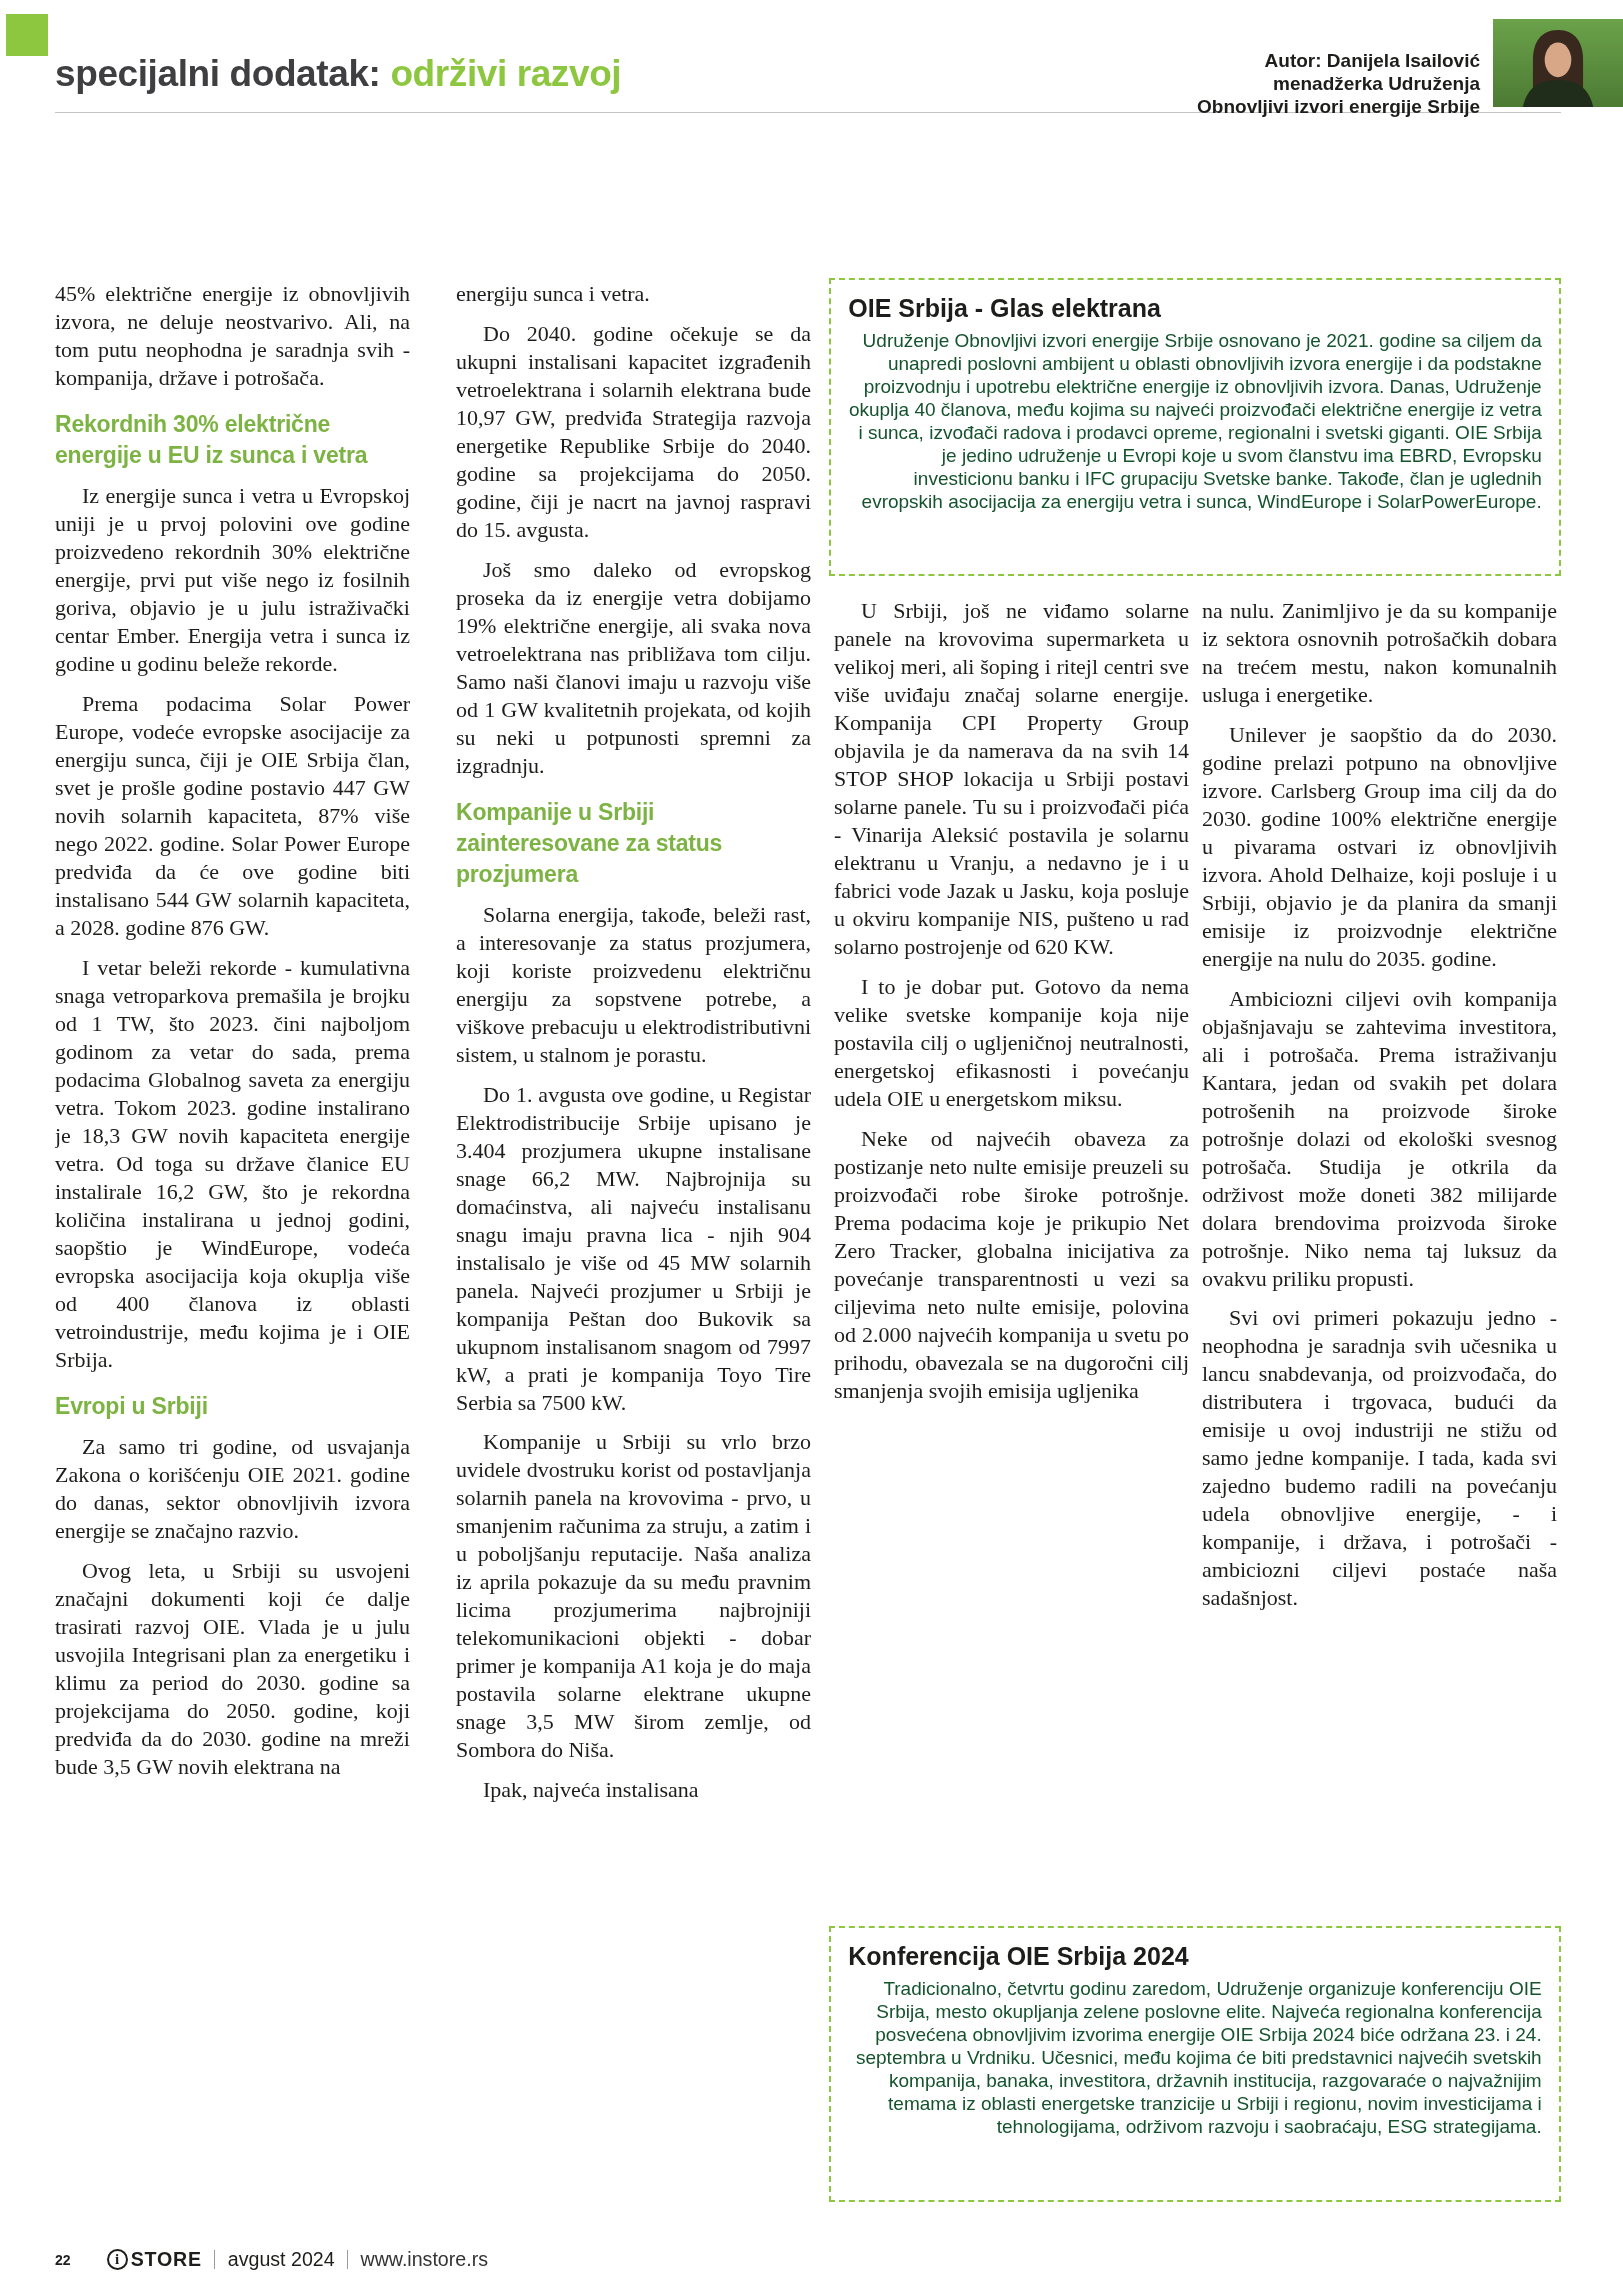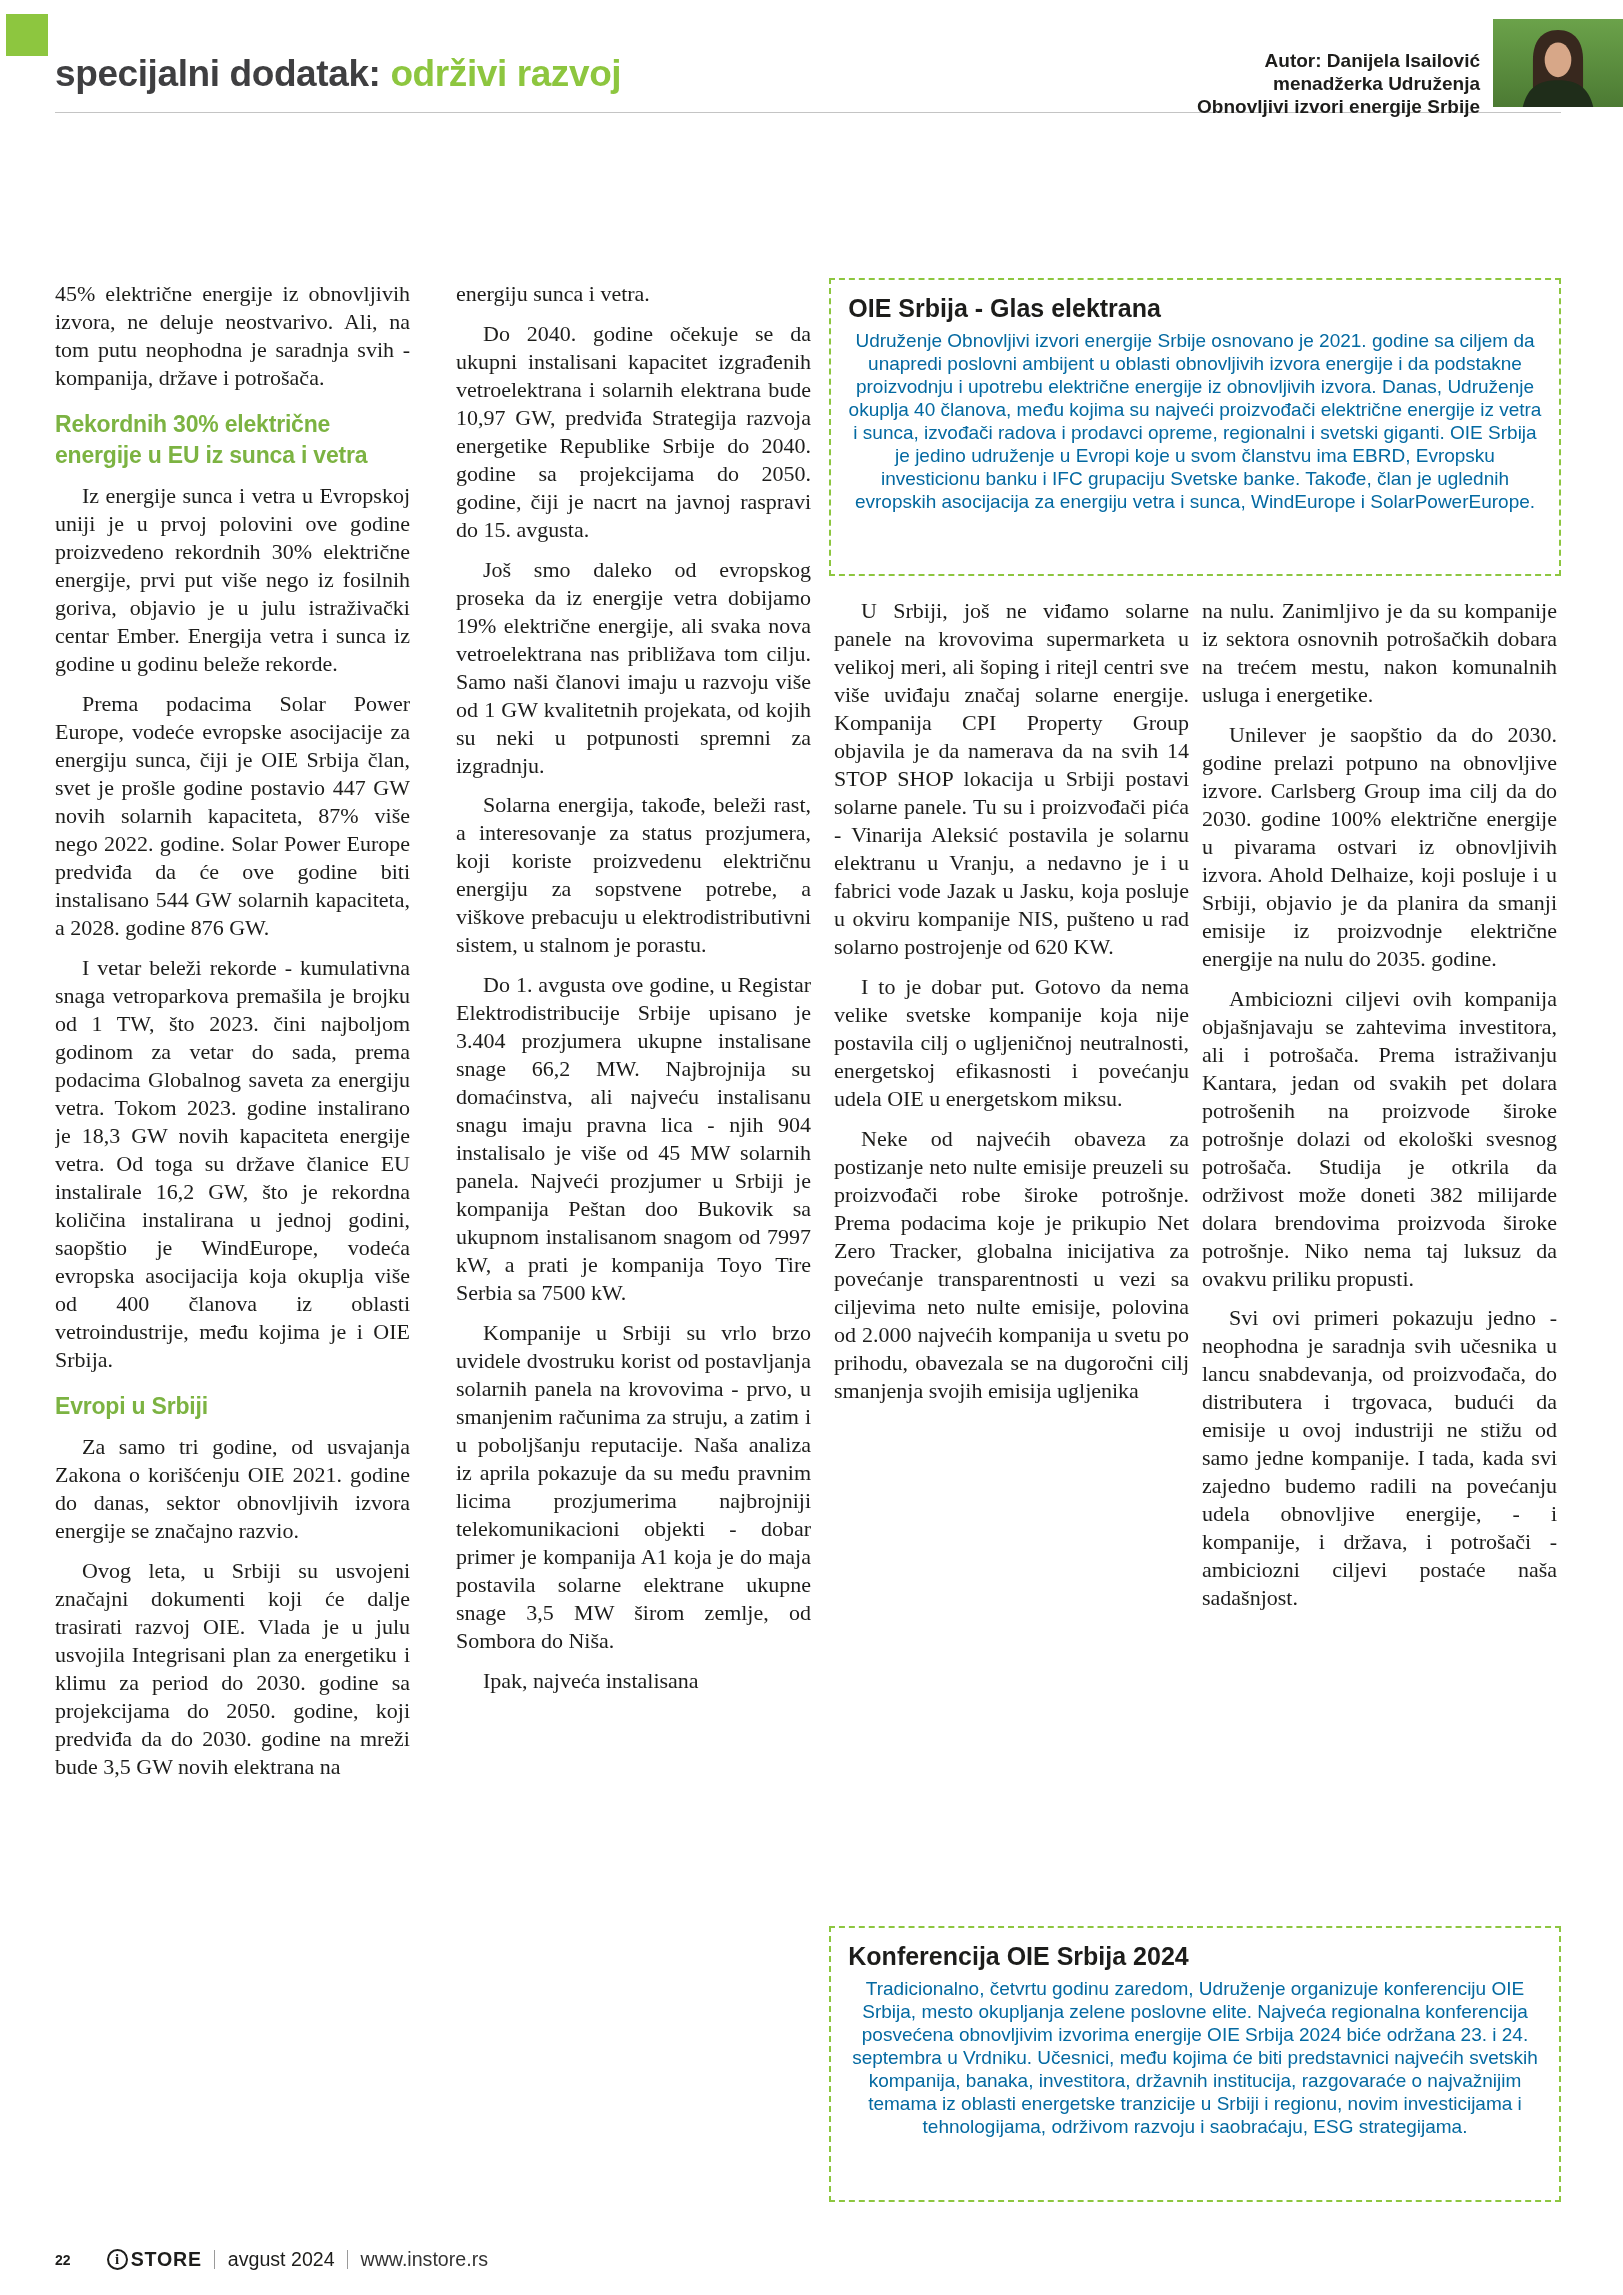--- a/index.html
+++ b/index.html
@@ -37,21 +37,21 @@
   .col h3{font-family:"Liberation Sans",sans-serif;font-weight:bold;color:var(--heading);
           font-size:23px;line-height:31px;margin:17.3px 0 11px 0;text-align:left;letter-spacing:-0.2px;}
   .col > :first-child{margin-top:0;}
 
   
   .green-box{position:absolute;left:829px;width:732px;border:2.4px dashed var(--accent);
              padding:12.6px 17.3px 11px 17.3px;font-family:"Liberation Sans",sans-serif;background:#fff;}
   .top-box{top:278px;height:298px;}
   .bottom-box{top:1926px;height:276px;}
   .box-title{font-size:25px;font-weight:bold;color:var(--text);margin:1.6px 0 6.3px 0;}
-  .box-text{font-size:19px;line-height:23px;color:#0369a1;text-align:center;}
+  .box-text{font-size:19px;line-height:23px;color:#14532d;text-align:right;}
 
   
   .footer{position:absolute;left:55px;top:2248px;width:1506px;display:flex;align-items:center;
           font-family:"Liberation Sans",sans-serif;font-size:19.6px;color:var(--text);}
   .page-num{font-weight:bold;font-size:14px;margin-right:36px;}
   .brand{display:inline-flex;align-items:center;font-weight:bold;}
   .logo-i{display:inline-flex;align-items:center;justify-content:center;width:21px;height:21px;
           border:2.4px solid var(--text);border-radius:50%;font-size:15px;font-weight:bold;
           margin-right:3.1px;font-family:"Liberation Serif",serif;}
   .brand-name{font-weight:bold;letter-spacing:0.8px;}
@@ -96,20 +96,21 @@
     <p>Prema podacima Solar Power Europe, vodeće evropske asocijacije za energiju sunca, čiji je OIE Srbija član, svet je prošle godine postavio 447 GW novih solarnih kapaciteta, 87% više nego 2022. godine. Solar Power Europe predviđa da će ove godine biti instalisano 544 GW solarnih kapaciteta, a 2028. godine 876 GW.</p>
     <p>I vetar beleži rekorde - kumulativna snaga vetroparkova premašila je brojku od 1 TW, što 2023. čini najboljom godinom za vetar do sada, prema podacima Globalnog saveta za energiju vetra. Tokom 2023. godine instalirano je 18,3 GW novih kapaciteta energije vetra. Od toga su države članice EU instalirale 16,2 GW, što je rekordna količina instalirana u jednoj godini, saopštio je WindEurope, vodeća evropska asocijacija koja okuplja više od 400 članova iz oblasti vetroindustrije, među kojima je i OIE Srbija.</p>
     <h3>Evropi u Srbiji</h3>
     <p>Za samo tri godine, od usvajanja Zakona o korišćenju OIE 2021. godine do danas, sektor obnovljivih izvora energije se značajno razvio.</p>
     <p>Ovog leta, u Srbiji su usvojeni značajni dokumenti koji će dalje trasirati razvoj OIE. Vlada je u julu usvojila Integrisani plan za energetiku i klimu za period do 2030. godine sa projekcijama do 2050. godine, koji predviđa da do 2030. godine na mreži bude 3,5 GW novih elektrana na</p>
   </div>
 <div class="col col2">
     <p class="no-indent">energiju sunca i vetra.</p>
     <p>Do 2040. godine očekuje se da ukupni instalisani kapacitet izgrađenih vetroelektrana i solarnih elektrana bude 10,97 GW, predviđa Strategija razvoja energetike Republike Srbije do 2040. godine sa projekcijama do 2050. godine, čiji je nacrt na javnoj raspravi do 15. avgusta.</p>
     <p>Još smo daleko od evropskog proseka da iz energije vetra dobijamo 19% električne energije, ali svaka nova vetroelektrana nas približava tom cilju. Samo naši članovi imaju u razvoju više od 1 GW kvalitetnih projekata, od kojih su neki u potpunosti spremni za izgradnju.</p>
+    <h3>Kompanije u Srbiji zainteresovane za status prozjumera</h3>
     <p>Solarna energija, takođe, beleži rast, a interesovanje za status prozjumera, koji koriste proizvedenu električnu energiju za sopstvene potrebe, a viškove prebacuju u elektrodistributivni sistem, u stalnom je porastu.</p>
     <p>Do 1. avgusta ove godine, u Registar Elektrodistribucije Srbije upisano je 3.404 prozjumera ukupne instalisane snage 66,2 MW. Najbrojnija su domaćinstva, ali najveću instalisanu snagu imaju pravna lica - njih 904 instalisalo je više od 45 MW solarnih panela. Najveći prozjumer u Srbiji je kompanija Peštan doo Bukovik sa ukupnom instalisanom snagom od 7997 kW, a prati je kompanija Toyo Tire Serbia sa 7500 kW.</p>
     <p>Kompanije u Srbiji su vrlo brzo uvidele dvostruku korist od postavljanja solarnih panela na krovovima - prvo, u smanjenim računima za struju, a zatim i u poboljšanju reputacije. Naša analiza iz aprila pokazuje da su među pravnim licima prozjumerima najbrojniji telekomunikacioni objekti - dobar primer je kompanija A1 koja je do maja postavila solarne elektrane ukupne snage 3,5 MW širom zemlje, od Sombora do Niša.</p>
     <p>Ipak, najveća instalisana</p>
   </div>
 
 <div class="green-box top-box">
   <div class="box-title">OIE Srbija - Glas elektrana</div>
   <div class="box-text">Udruženje Obnovljivi izvori energije Srbije osnovano je 2021. godine sa ciljem da unapredi poslovni ambijent u oblasti obnovljivih izvora energije i da podstakne proizvodnju i upotrebu električne energije iz obnovljivih izvora. Danas, Udruženje okuplja 40 članova, među kojima su najveći proizvođači električne energije iz vetra i sunca, izvođači radova i prodavci opreme, regionalni i svetski giganti. OIE Srbija je jedino udruženje u Evropi koje u svom članstvu ima EBRD, Evropsku investicionu banku i IFC grupaciju Svetske banke. Takođe, član je uglednih evropskih asocijacija za energiju vetra i sunca, WindEurope i SolarPowerEurope.</div>
 </div>

